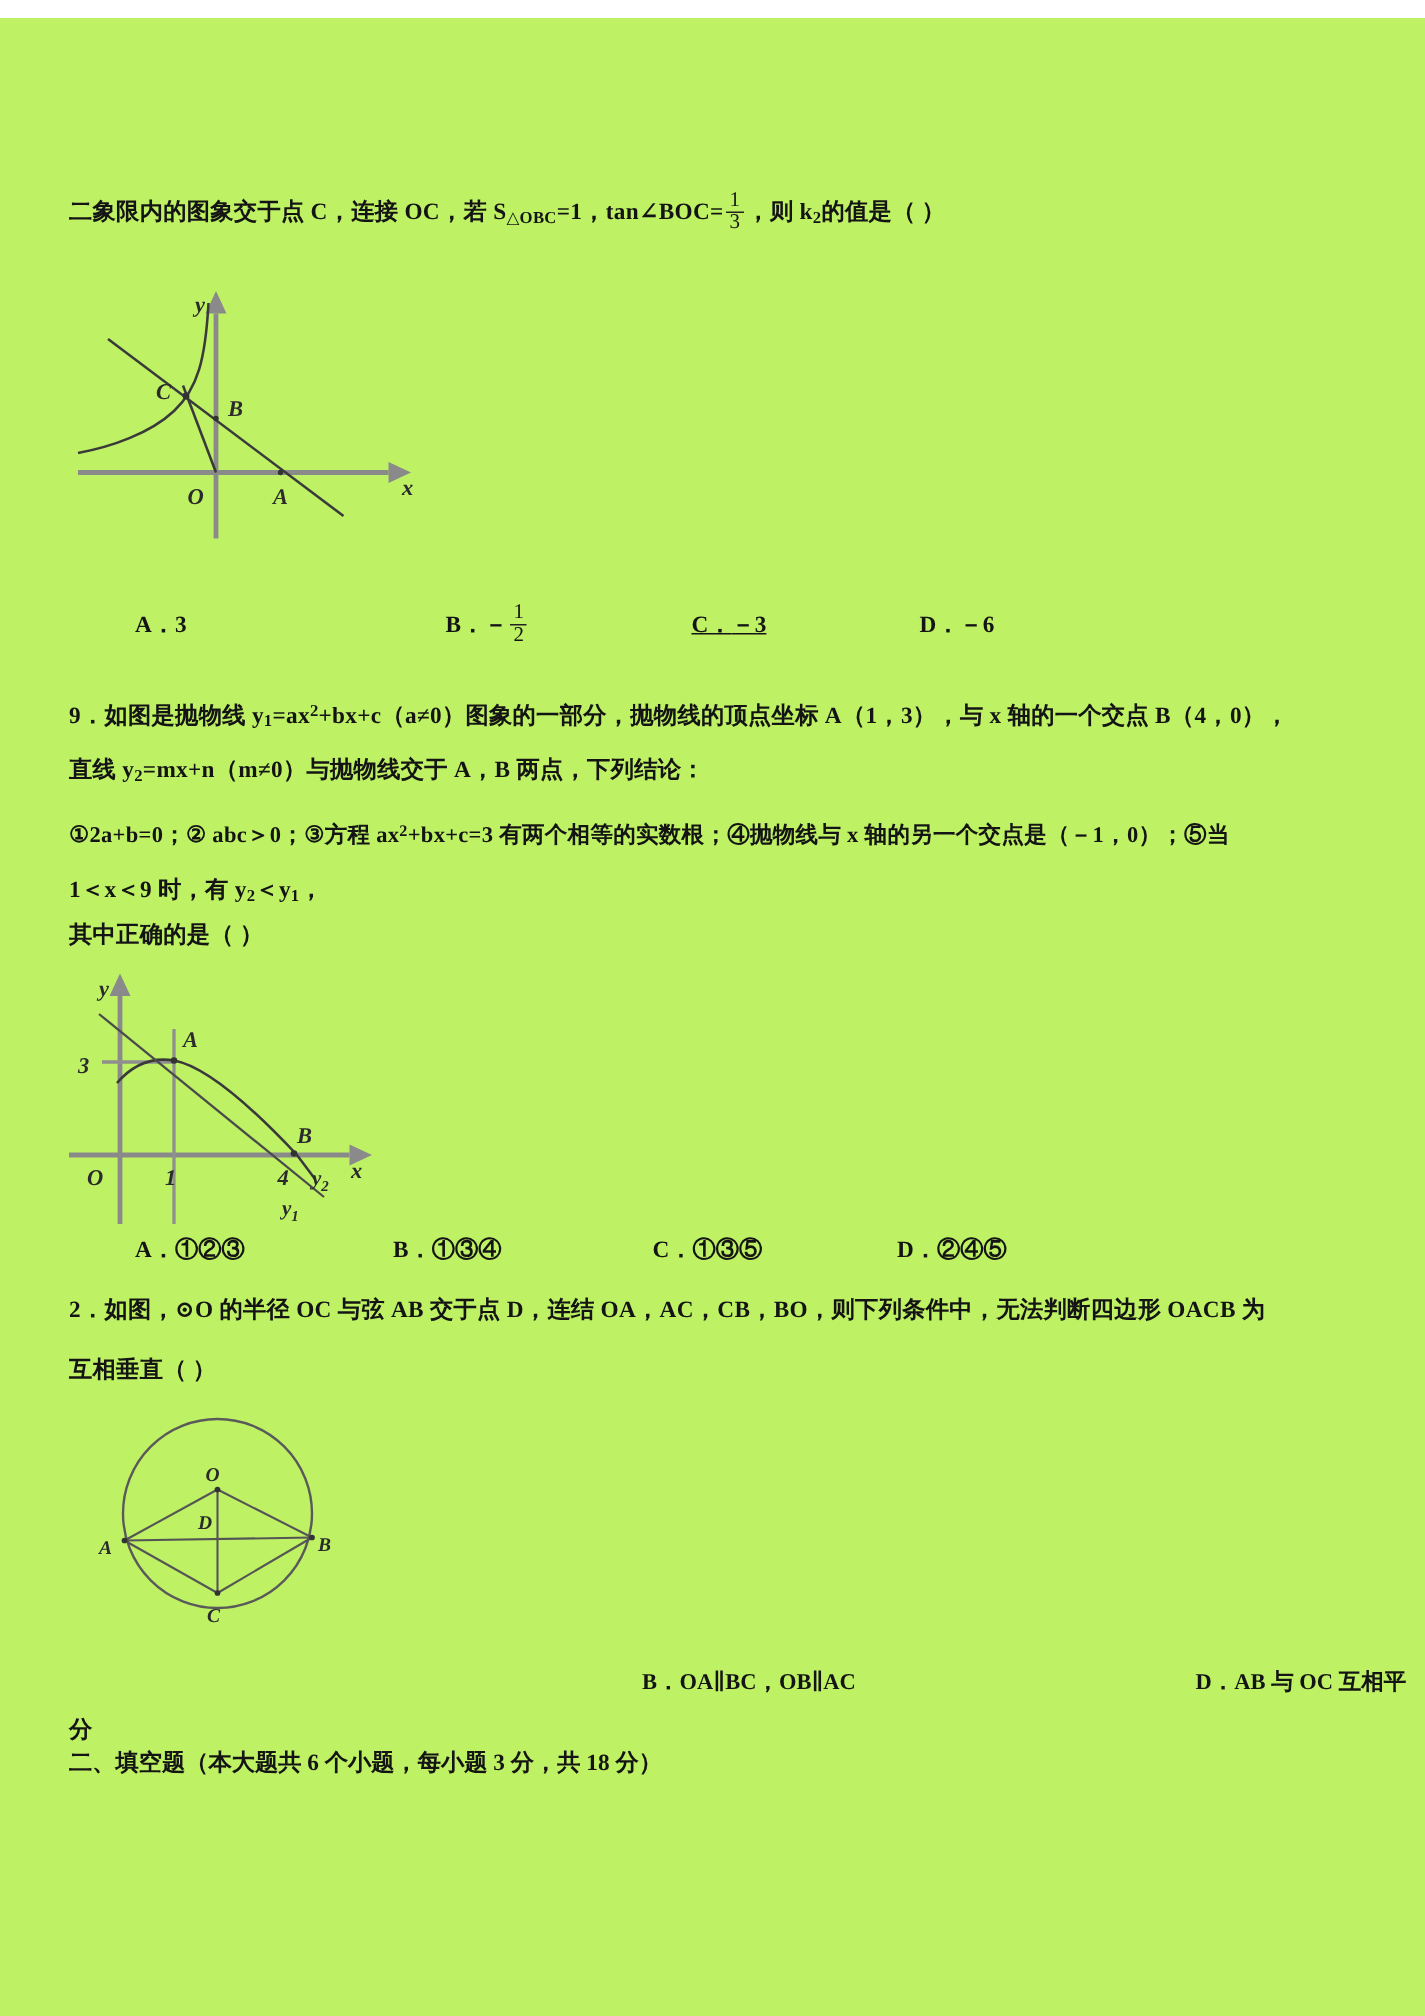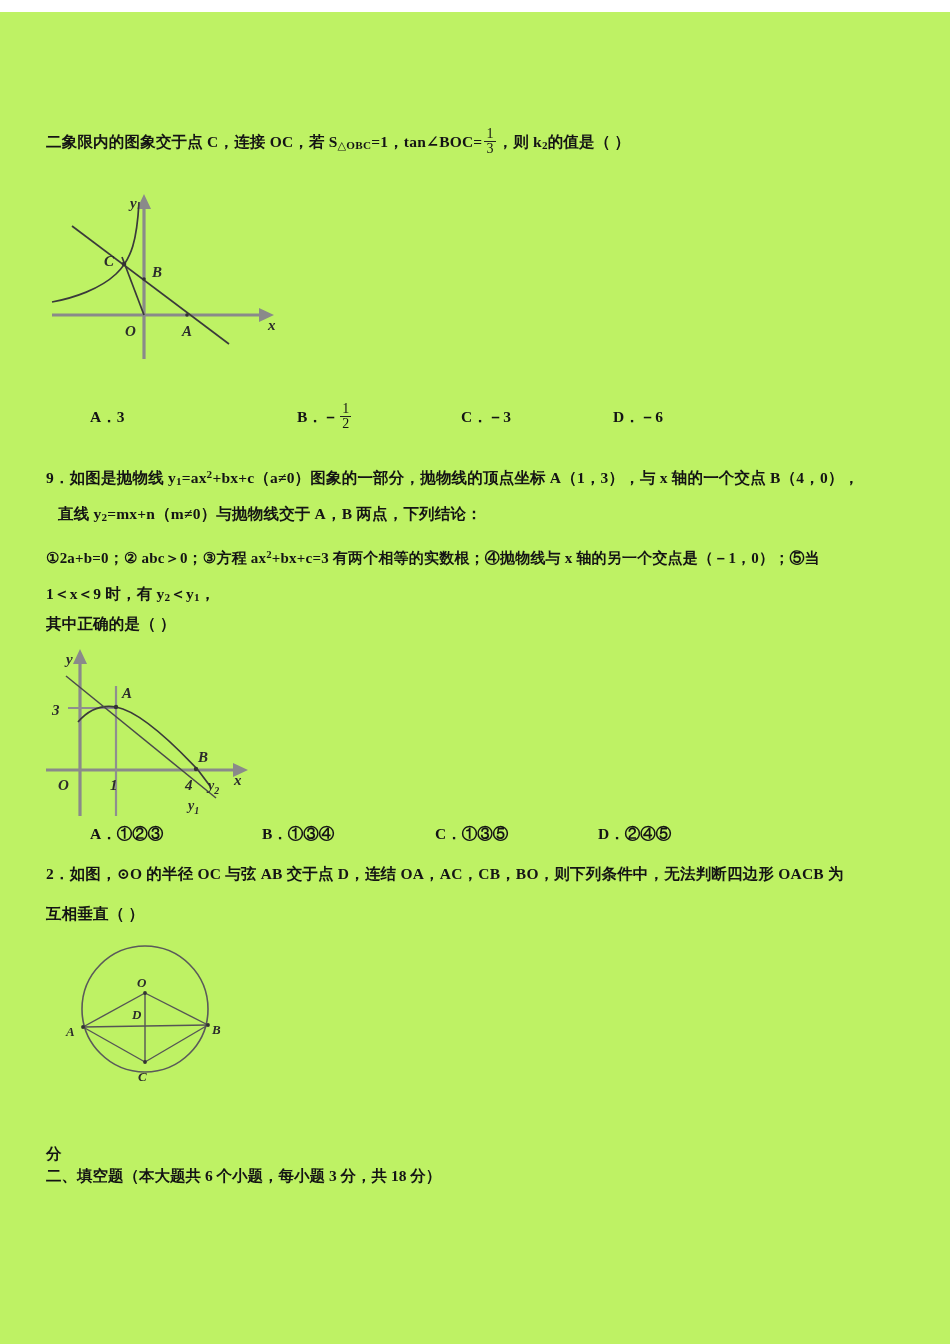--- a/index.html
+++ b/index.html
@@ -128,29 +128,29 @@
       <text class="lbl" x="138" y="152" font-size="15">A</text>
       <text class="lbl" x="81" y="152" font-size="15">O</text>
       <text class="lbl" x="224" y="146" font-size="15">x</text>
       <text class="lbl" x="86" y="24" font-size="15">y</text>
     </svg>
   </div>
 
   <div class="opt-row" style="position:absolute; left:0; top:385px; width:866px;">
     <span class="opt" style="left:0;"><span>A．</span><span>3</span></span>
     <span class="opt" style="left:207px;"><span>B．</span><span>－</span><span class="frac"><span class="num">1</span><span class="den">2</span></span></span>
-    <span class="opt" style="left:371px;"><span>C．</span><span>－3</span></span>
+    <span class="opt" style="left:371px;text-decoration:underline;"><span>C．</span><span>－3</span></span>
     <span class="opt" style="left:523px;"><span>D．</span><span>－6</span></span>
   </div>
 
   <div class="qline" style="position:absolute; left:0; top:442px;">
     <span>9．如图是抛物线 y</span><sub>1</sub><span>=ax</span><sup>2</sup><span>+bx+c（a≠0）图象的一部分，抛物线的顶点坐标 A（1，3），与 x 轴的一个交点 B（4，0），</span>
   </div>
 
-  <div class="qline" style="position:absolute; left:0; top:482px;margin-left:12px;">
+  <div class="qline" style="position:absolute; left:0; top:482px;">
     <span>直线 y</span><sub>2</sub><span>=mx+n（m≠0）与抛物线交于 A，B 两点，下列结论：</span>
   </div>
 
   <div class="qline" style="position:absolute; left:0; top:522px; font-size:15px;">
     <span>①2a+b=0；② abc＞0；③方程 ax</span><sup>2</sup><span>+bx+c=3 有两个相等的实数根；④抛物线与 x 轴的另一个交点是（－1，0）；⑤当</span>
   </div>
 
   <div class="qline" style="position:absolute; left:0; top:562px;">
     <span>1＜x＜9 时，有 y</span><sub>2</sub><span>＜y</span><sub>1</sub><span>，</span>
   </div>
@@ -222,20 +222,22 @@
 
       <text class="lbl" x="95" y="50" font-size="13">O</text>
       <text class="lbl" x="24" y="99" font-size="13">A</text>
       <text class="lbl" x="170" y="97" font-size="13">B</text>
       <text class="lbl" x="96" y="144" font-size="13">C</text>
       <text class="lbl" x="90" y="82" font-size="13">D</text>
     </svg>
   </div>
 
   <div class="opt-row" style="position:absolute; left:0; top:1090px; width:880px; font-size:15px;">
+    <span class="opt" style="left:338px;"><span>B．</span><span>OA∥BC，OB∥AC</span></span>
+    <span class="opt" style="left:707px;"><span>D．</span><span>AB 与 OC 互相平</span></span>
   </div>
 
   <div class="qline" style="position:absolute; left:0; top:1122px;">分</div>
 
   <div class="sec-head" style="position:absolute; left:0; top:1145px;">二、填空题（本大题共 6 个小题，每小题 3 分，共 18 分）</div>
 
 </div>
 </div>
 
 </body></html>

